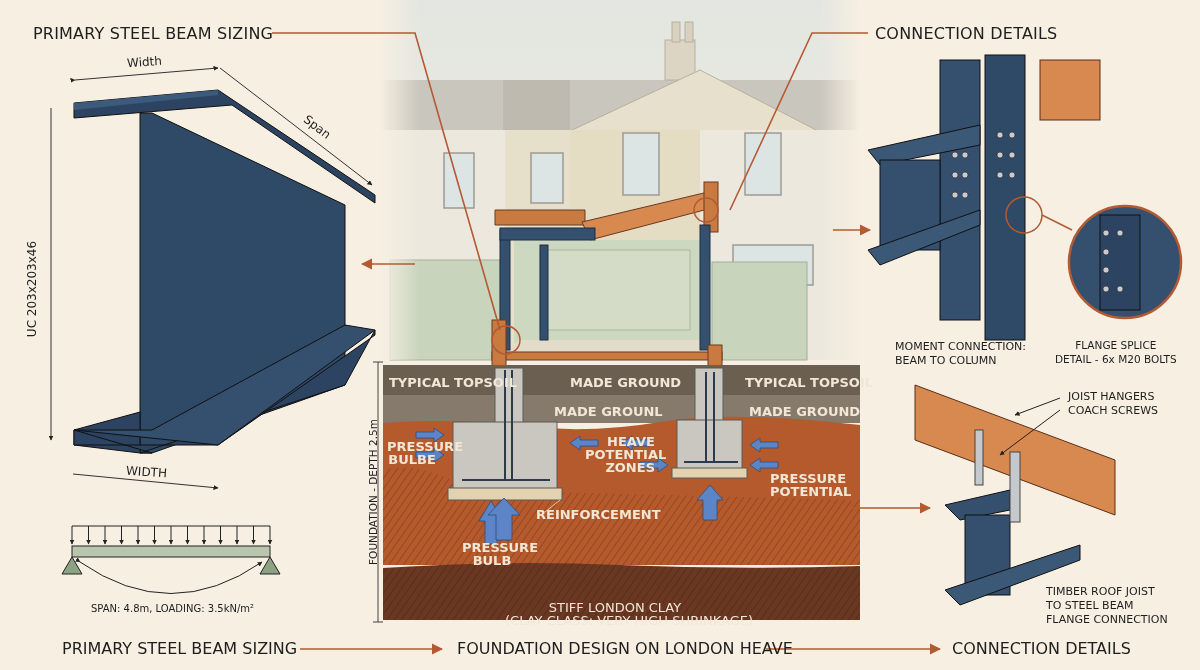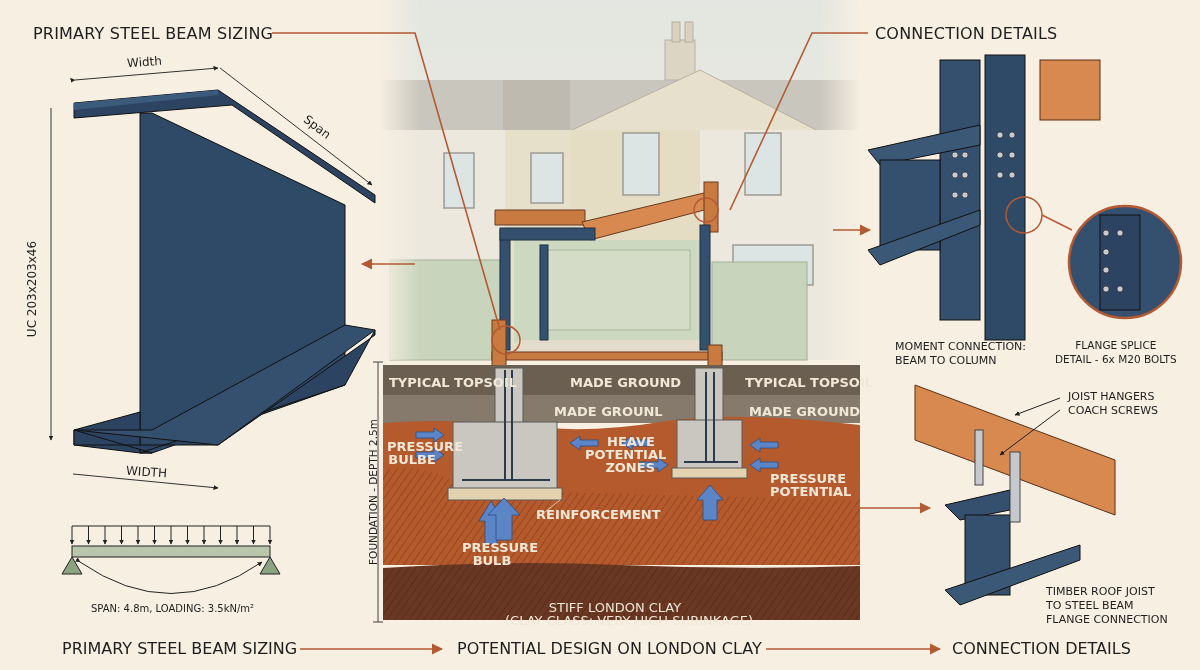--- a/index.html
+++ b/index.html
@@ -287,14 +287,14 @@
   <div>JOIST HANGERS</div>
   <div>COACH SCREWS</div>
 </div>
 <div class="abs lbl" style="left:1046px;top:585px;">
   <div>TIMBER ROOF JOIST</div>
   <div>TO STEEL BEAM</div>
   <div>FLANGE CONNECTION</div>
 </div>
 
 <div class="abs bot" style="left:62px;top:639px;">PRIMARY STEEL BEAM SIZING</div>
-<div class="abs bot" style="left:457px;top:639px;">POTENTIAL DESIGN ON LONDON CLAY</div>
+<div class="abs bot" style="left:457px;top:639px;">FOUNDATION DESIGN ON LONDON HEAVE</div>
 <div class="abs bot" style="left:952px;top:639px;">CONNECTION DETAILS</div>
 
 </body></html>

